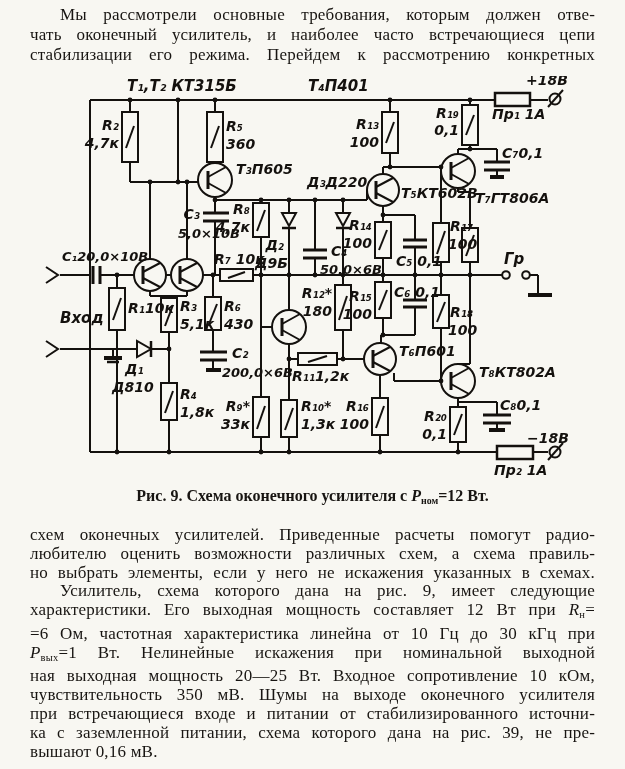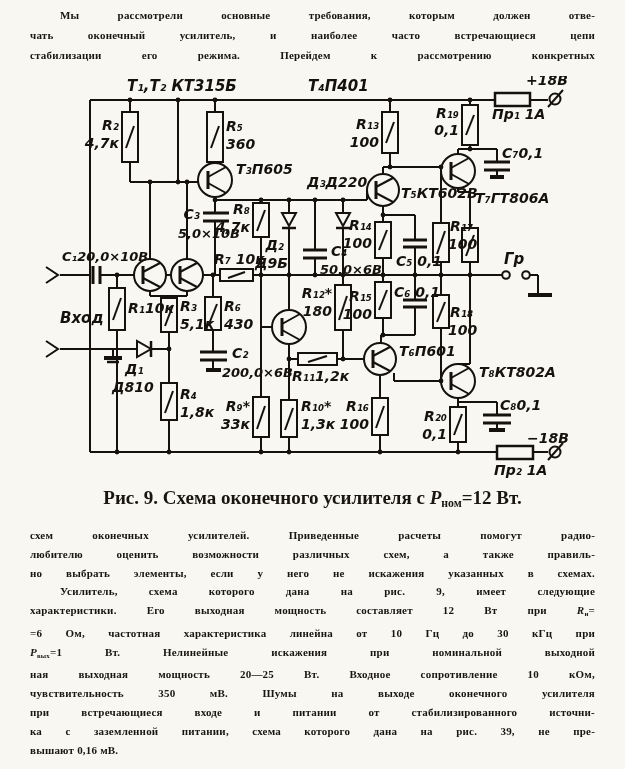--- a/index.html
+++ b/index.html
@@ -7,38 +7,38 @@
     position:relative;
     width:625px;height:769px;
     background:#f8f7f2;
     overflow:hidden;
     font-family:"Liberation Serif", serif;
     color:#181512;
   }
   .abs{position:absolute;}
   .bodytext{
     width:565px;
-    font-size:11px;
-    font-weight:700;
+    font-size:17px;
+    font-weight:400;
     letter-spacing:0.2px;
   }
   .toptext{left:30px;top:5px;}
   .toptext .tline{line-height:20px;}
   .bottomtext{left:30px;top:526px;}
   .bottomtext .tline{line-height:18.8px;}
   .tline{white-space:normal;}
   .jl{text-align:justify;text-align-last:justify;}
   .nj{text-align:left;}
   .ind{text-indent:30px;}
   .sb{font-size:0.62em;vertical-align:-0.28em;}
   .it{font-style:italic;}
   .caption{
     left:0;top:487px;width:625px;
     text-align:center;
-    font-size:19px;font-weight:700;
+    font-size:16px;font-weight:700;
     font-family:"Liberation Serif", serif;
   }
   svg text{
     font-family:"DejaVu Sans", sans-serif;
     font-style:italic;font-weight:700;
     font-size:14px;fill:#14110e;
   }
   svg text.big{font-size:15px;}
   svg text.ae{text-anchor:end;}
   .w{stroke:#14110e;stroke-width:2;fill:none;}
@@ -391,21 +391,21 @@
       <text x="399" y="356">Т₆П601</text>
       <text x="475" y="203">Т₇ГТ806А</text>
       <text x="479" y="377">Т₈КТ802А</text>
     </g>
   </svg>
 
   <div class="abs caption"><span>Рис. 9. Схема оконечного усилителя с </span><span class="it">Р</span><span class="sb">ном</span><span>=12 Вт.</span></div>
 
   <div class="abs bodytext bottomtext">
       <div class="tline jl"><span>схем оконечных усилителей. Приведенные расчеты помогут радио-</span></div>
-      <div class="tline jl"><span>любителю оценить возможности различных схем, а также правиль-</span></div>
+      <div class="tline jl"><span>любителю оценить возможности различных схем, а схема правиль-</span></div>
       <div class="tline jl"><span>но выбрать элементы, если у него не искажения указанных в схемах.</span></div>
       <div class="tline jl ind"><span>Усилитель, схема которого дана на рис. 9, имеет следующие</span></div>
       <div class="tline jl"><span>характеристики. Его выходная мощность составляет 12 Вт при </span><span class="it">R</span><span class="sb">н</span><span>=</span></div>
       <div class="tline jl"><span>=6 Ом, частотная характеристика линейна от 10 Гц до 30 кГц при</span></div>
       <div class="tline jl"><span class="it">Р</span><span class="sb">вых</span><span>=1 Вт. Нелинейные искажения при номинальной выходной</span></div>
       <div class="tline jl"><span>ная выходная мощность 20—25 Вт. Входное сопротивление 10 кОм,</span></div>
       <div class="tline jl"><span>чувствительность 350 мВ. Шумы на выходе оконечного усилителя</span></div>
       <div class="tline jl"><span>при встречающиеся входе и питании от стабилизированного источни-</span></div>
       <div class="tline jl"><span>ка с заземленной питании, схема которого дана на рис. 39, не пре-</span></div>
       <div class="tline nj"><span>вышают 0,16 мВ.</span></div>

